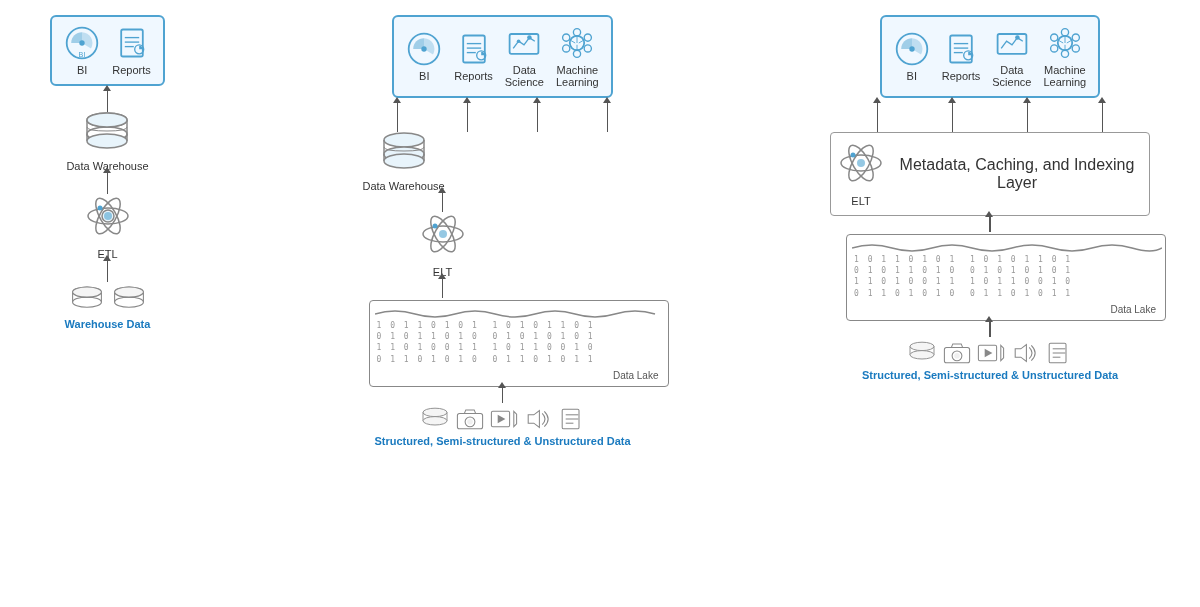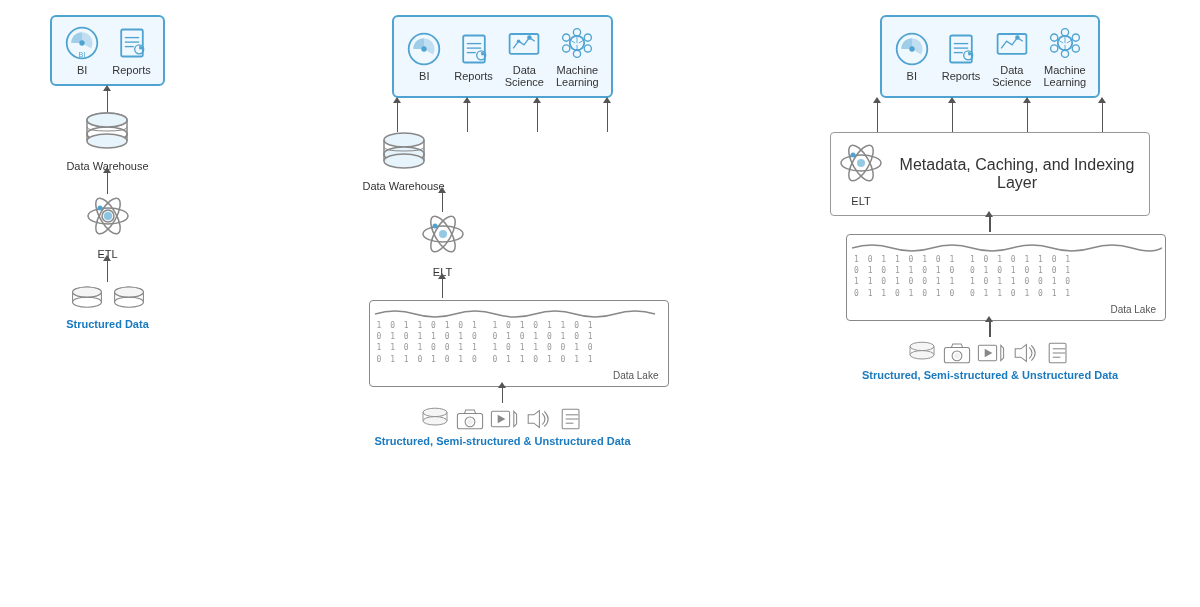--- a/index.html
+++ b/index.html
@@ -266,21 +266,21 @@
       <svg width="36" height="28" viewBox="0 0 50 38">
         <ellipse cx="25" cy="8" rx="20" ry="7" fill="none" stroke="#888" stroke-width="1.5"></ellipse>
         <path d="M5 8 L5 22" stroke="#888" stroke-width="1.5"></path>
         <path d="M45 8 L45 22" stroke="#888" stroke-width="1.5"></path>
         <ellipse cx="25" cy="22" rx="20" ry="7" fill="none" stroke="#888" stroke-width="1.5"></ellipse>
         <ellipse cx="25" cy="8" rx="20" ry="7" fill="#f5f5f5"></ellipse>
         <ellipse cx="25" cy="8" rx="20" ry="7" fill="none" stroke="#888" stroke-width="1.5"></ellipse>
       </svg>
     </div>
 
-    <div class="data-source-label">Structured Data</div>
+    <div class="data-source-label">Warehouse Data</div>
   </div>
 
   <div class="diag2">
 
     <div class="tool-box">
       <div class="tool-item">
         <svg class="tool-icon" viewBox="0 0 40 40">
           <circle cx="20" cy="20" r="17" fill="none" stroke="#4fa3d1" stroke-width="2"></circle>
           <path d="M20 20 L20 8 A12 12 0 0 1 30 26 Z" fill="#4fa3d1" opacity="0.3"></path>
           <path d="M20 20 L8 20 A12 12 0 0 1 20 8 Z" fill="#4fa3d1" opacity="0.5"></path>

